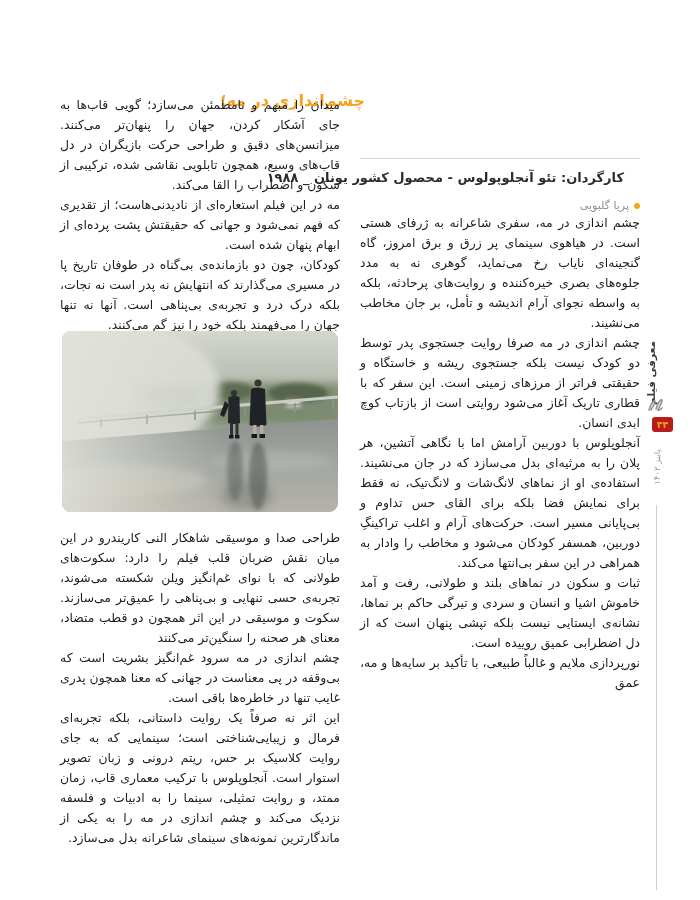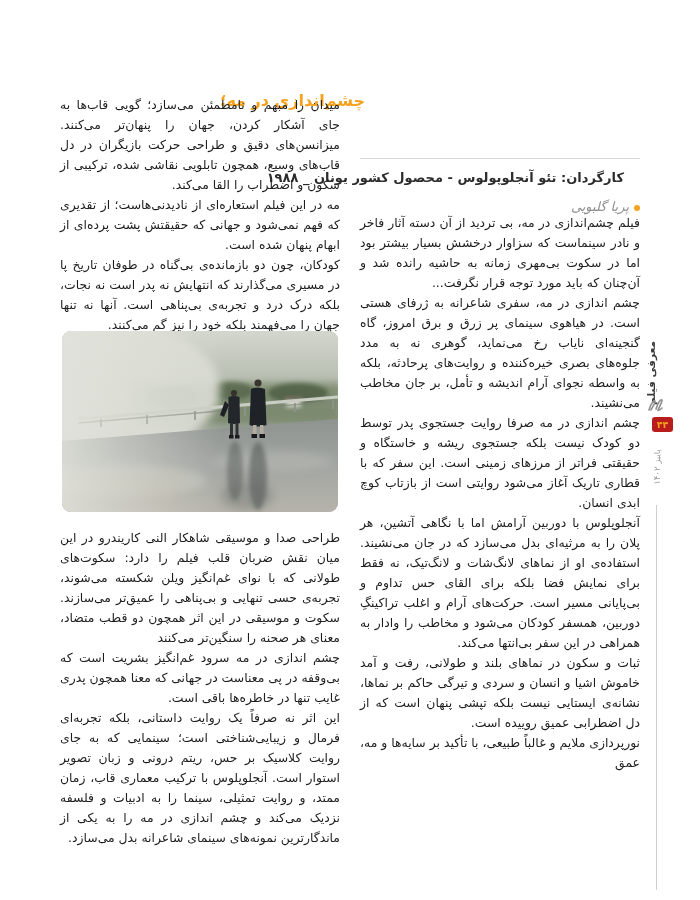--- a/index.html
+++ b/index.html
@@ -12,21 +12,21 @@
   .article-title {
     right:60px; top:84px; width:420px;
     text-align:left; color:#f5a21e; font-weight:bold;
     font-size:16px; line-height:33px; letter-spacing:-0.2px;
   }
   .header-rule { right:60px; top:158px; width:280px; height:1px; background:#d6d6d6; }
   .film-credit {
     right:76px; top:169px; width:420px; text-align:right;
     font-size:13px; font-weight:bold; color:#2d2d2d; line-height:18px;
   }
-  .byline { right:60px; top:199px; width:300px; text-align:right; font-size:13px; color:#8f8f8f;font-style:italic; }
+  .byline { right:60px; top:199px; width:300px; text-align:right; font-size:11px; color:#8f8f8f; }
   .byline .dot {
     display:inline-block; width:6px; height:6px; border-radius:50%;
     background:#f5a21e; margin-left:5px; vertical-align:middle;
   }
 
   
   .bodytext { font-size:12.4px; line-height:20px; color:#1d1d1d; text-align:justify; }
   .bodytext p { margin:0; }
   .col-right { left:360px; top:213px; width:280px; }
   .col-left-top { left:60px; top:95px; width:280px; }
@@ -68,21 +68,20 @@
 
 <div class="abs header-rule"></div>
 
 <div class="abs film-credit">کارگردان: تئو آنجلوپولوس - محصول کشور یونان _ ۱۹۸۸</div>
 
 <div class="abs byline">
   <span class="dot"></span><span>پریا گلبویی</span>
 </div>
 
 <div class="abs bodytext col-right">
-  <p>فیلم چشم‌اندازی در مه، بی تردید از آن دسته آثار فاخر و نادر سینماست که سزاوار درخشش بسیار بیشتر بود اما در سکوت بی‌مهری زمانه به حاشیه رانده شد و آن‌چنان که باید مورد توجه قرار نگرفت...</p>
   <p>چشم اندازی در مه، سفری شاعرانه به ژرفای هستی است. در هیاهوی سینمای پر زرق و برق امروز، گاه گنجینه‌ای نایاب رخ می‌نماید، گوهری نه به مدد جلوه‌های بصری خیره‌کننده و روایت‌های پرحادثه، بلکه به واسطه نجوای آرام اندیشه و تأمل، بر جان مخاطب می‌نشیند.</p>
   <p>چشم اندازی در مه صرفا روایت جستجوی پدر توسط دو کودک نیست بلکه جستجوی ریشه و خاستگاه و حقیقتی فراتر از مرزهای زمینی است. این سفر که با قطاری تاریک آغاز می‌شود روایتی است از بازتاب کوچ ابدی انسان.</p>
   <p>آنجلوپلوس با دوربین آرامش اما با نگاهی آتشین، هر پلان را به مرثیه‌ای بدل می‌سازد که در جان می‌نشیند. استفاده‌ی او از نماهای لانگ‌شات و لانگ‌تیک، نه فقط برای نمایش فضا بلکه برای القای حس تداوم و بی‌پایانی مسیر است. حرکت‌های آرام و اغلب تراکینگِ دوربین، همسفر کودکان می‌شود و مخاطب را وادار به همراهی در این سفر بی‌انتها می‌کند.</p>
   <p>ثبات و سکون در نماهای بلند و طولانی، رفت و آمد خاموش اشیا و انسان و سردی و تیرگی حاکم بر نماها، نشانه‌ی ایستایی نیست بلکه تپشی پنهان است که از دل اضطرابی عمیق روییده است.</p>
   <p>نورپردازی ملایم و غالباً طبیعی، با تأکید بر سایه‌ها و مه، عمق</p>
 </div>
 
 <div class="abs bodytext col-left-top">
   <p>میدان را مبهم و نامطمئن می‌سازد؛ گویی قاب‌ها به جای آشکار کردن، جهان را پنهان‌تر می‌کنند. میزانسن‌های دقیق و طراحی حرکت بازیگران در دل قاب‌های وسیع، همچون تابلویی نقاشی شده، ترکیبی از سکون و اضطراب را القا می‌کند.</p>
   <p>مه در این فیلم استعاره‌ای از نادیدنی‌هاست؛ از تقدیری که فهم نمی‌شود و جهانی که حقیقتش پشت پرده‌ای از ابهام پنهان شده است.</p>

